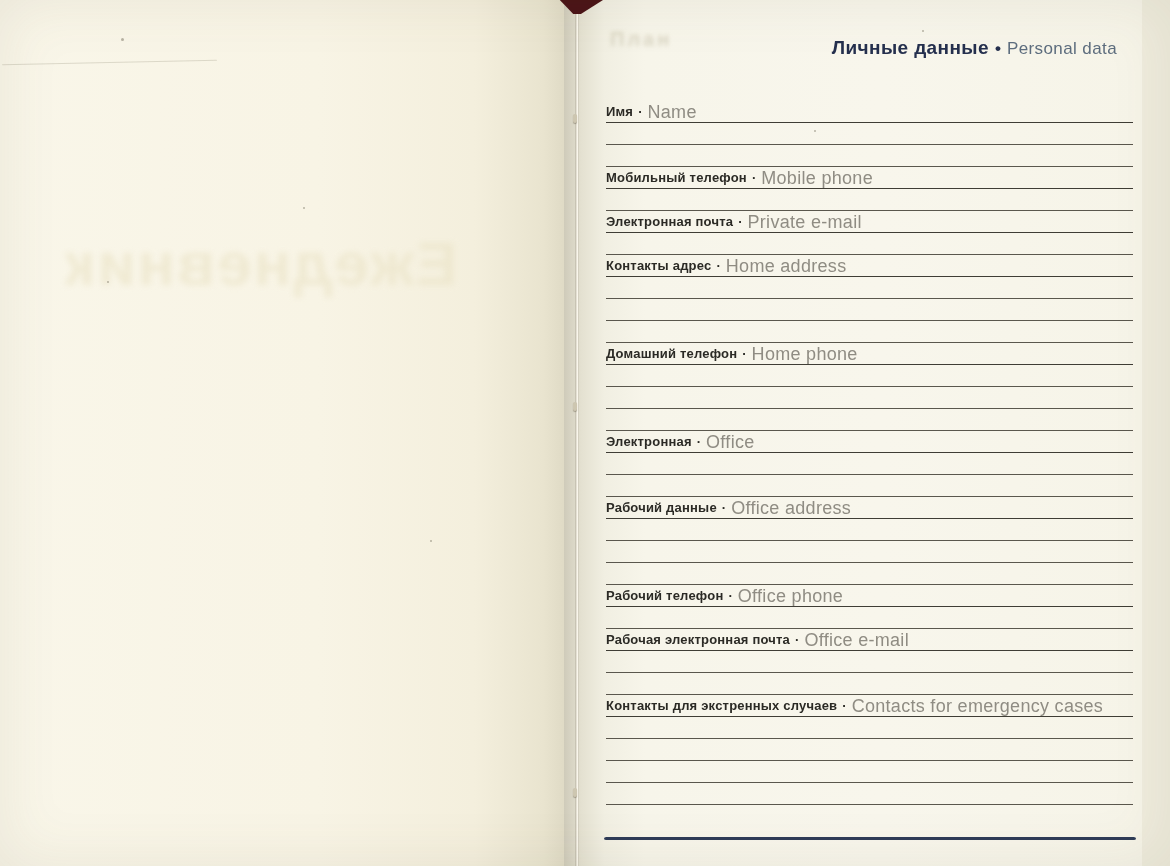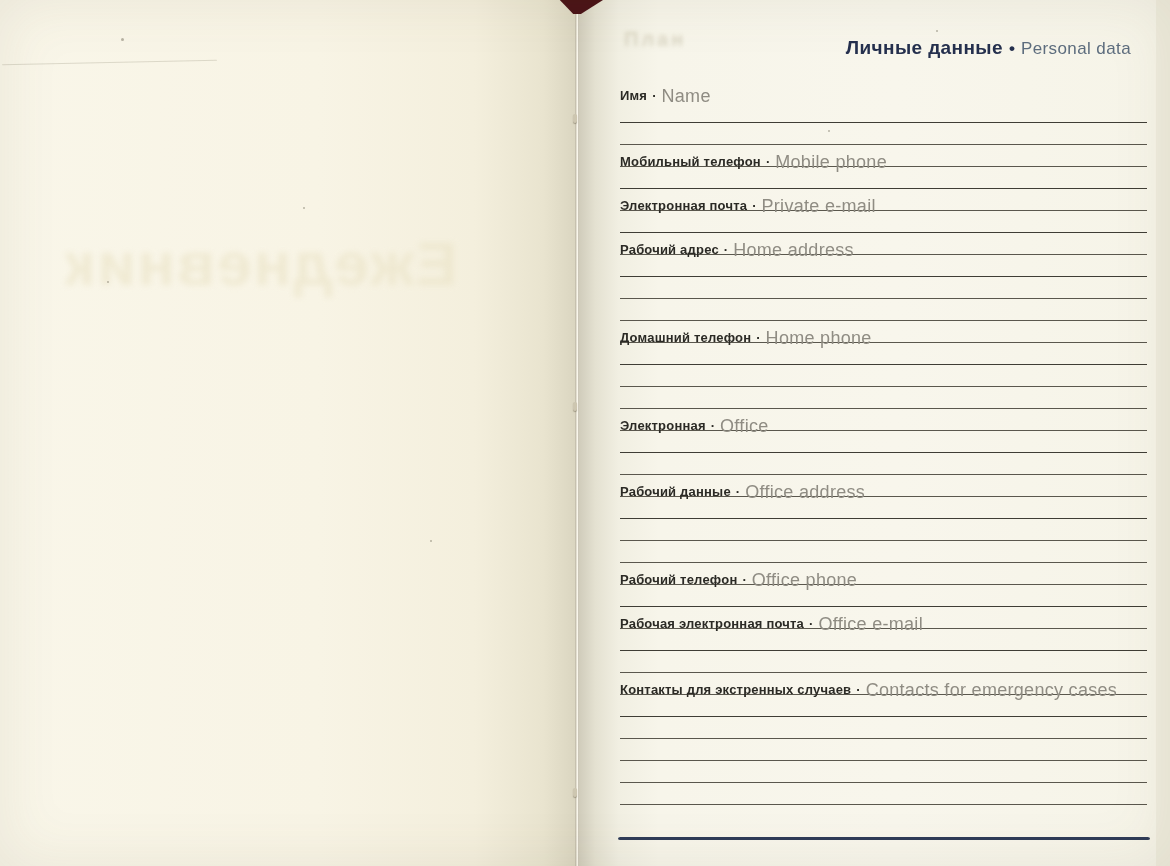--- a/index.html
+++ b/index.html
@@ -11,21 +11,21 @@
   }
   .scan { position: relative; width: 1170px; height: 866px; }
 
   
   .page { position: absolute; top: 0; height: 866px; }
   .page-left {
     left: 0; width: 578px;
     background: linear-gradient(90deg, #f9f6e9 0%, #f8f4e5 55%, #f4efdd 82%, #e9e4cf 94%, #d9d4bf 100%);
   }
   .page-right {
-    left: 578px; width: 578px;
+    left: 564px; width: 578px;
     background: linear-gradient(90deg, #cfcbba 0%, #e4e1d1 3%, #f1efe2 7%, #f7f5ea 14%, #f8f6ec 55%, #f6f4e8 100%);
   }
   .crease {
     position: absolute; left: 575px; top: 0; width: 4px; height: 866px;
     background: linear-gradient(90deg, rgba(80,70,50,0.25), #fdfaf0 60%, rgba(120,110,90,0.30));
   }
 
   
   .cover-wedge {
     position: absolute; left: 555px; top: 0; width: 48px; height: 14px;
@@ -40,21 +40,21 @@
   }
   .title-ru { font-size: 19px; font-weight: bold; letter-spacing: 0.4px; color: var(--navy, #25304e); }
   .title-sep { font-size: 17px; font-weight: bold; color: var(--navy, #25304e); margin: 0 6px; }
   .title-en { font-size: 17px; letter-spacing: 0.4px; color: var(--steel, #5d6d7e); }
 
   
   .form { position: absolute; left: 42px; top: 101px; width: 527px; }
   .label-row, .rule-line { box-sizing: border-box; height: 22px; }
   .label-row {
     display: flex; align-items: flex-end;
-    padding-bottom: 19px;
+    padding-bottom: 3px;
     border-bottom: 1.6px solid var(--line-strong, #3f3d35);
     white-space: nowrap;
   }
   .rule-line { border-bottom: 1.4px solid var(--line, #5a574d); }
   .label-row .ru { font-size: 13px; font-weight: bold; letter-spacing: 0.2px; color: var(--label-dark, #2b2a25); line-height: 14px; }
   .label-row .dot { font-size: 13px; font-weight: bold; color: var(--label-dark, #2b2a25); margin: 0 5px; line-height: 14px; }
   .label-row .en { font-size: 18px; letter-spacing: 0.3px; color: var(--label-gray, #8f8c83); line-height: 14px; }
 
   .bottom-rule {
     position: absolute; left: 40px; top: 837px; width: 532px; height: 3px;
@@ -139,21 +139,21 @@
     <div class="label-row">
       <span class="ru">Электронная почта</span>
       <span class="dot">·</span>
       <span class="en">Private e-mail</span>
     </div>
   <div class="rule-line"></div>
         </div>
 
   <div class="field">
     <div class="label-row">
-      <span class="ru">Рабочий адрес</span>
+      <span class="ru">Контакты адрес</span>
       <span class="dot">·</span>
       <span class="en">Home address</span>
     </div>
   <div class="rule-line"></div>
           <div class="rule-line"></div>
           <div class="rule-line"></div>
         </div>
 
   <div class="field">
     <div class="label-row">

